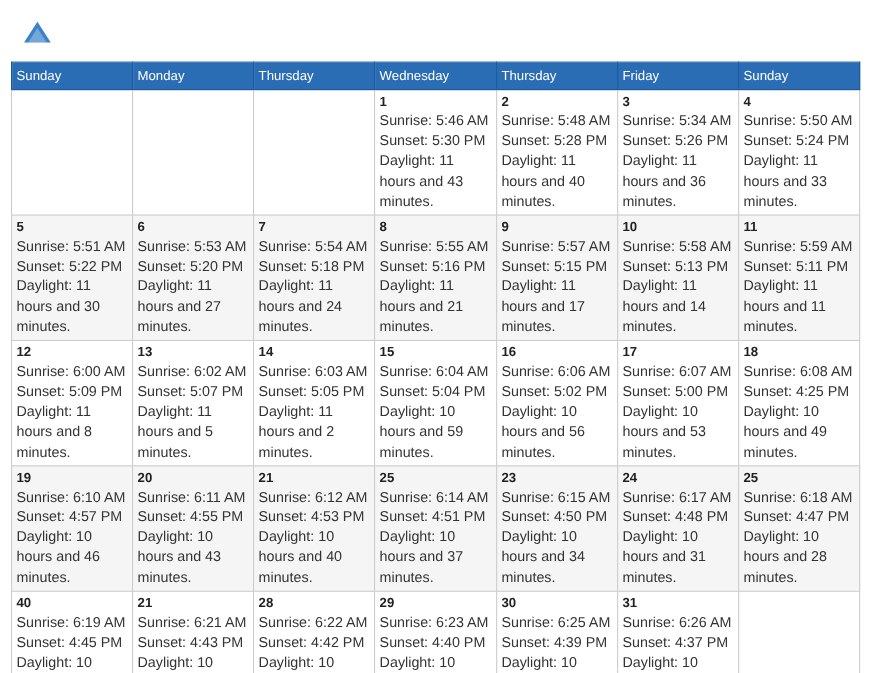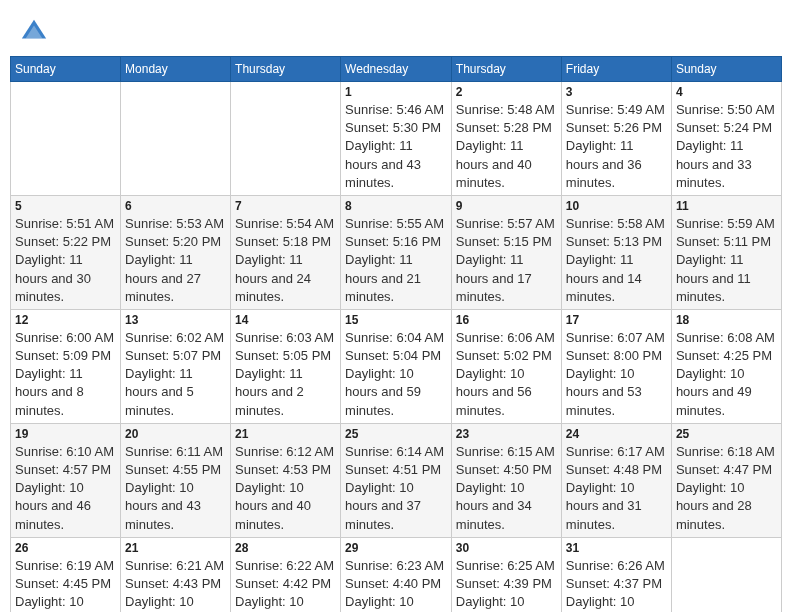--- a/index.html
+++ b/index.html
@@ -141,21 +141,21 @@
         </td>
         <td>
           <div class="day-number">2</div>
           <div class="day-detail">Sunrise: 5:48 AM
 Sunset: 5:28 PM
 Daylight: 11 hours
 and 40 minutes.</div>
         </td>
         <td>
           <div class="day-number">3</div>
-          <div class="day-detail">Sunrise: 5:49 AM
+          <div class="day-detail">Sunrise: 5:34 AM
 Sunset: 5:26 PM
 Daylight: 11 hours
 and 36 minutes.</div>
         </td>
         <td>
           <div class="day-number">4</div>
           <div class="day-detail">Sunrise: 5:50 AM
 Sunset: 5:24 PM
 Daylight: 11 hours
 and 33 minutes.</div>
@@ -244,21 +244,21 @@
         <td>
           <div class="day-number">16</div>
           <div class="day-detail">Sunrise: 6:06 AM
 Sunset: 5:02 PM
 Daylight: 10 hours
 and 56 minutes.</div>
         </td>
         <td>
           <div class="day-number">17</div>
           <div class="day-detail">Sunrise: 6:07 AM
-Sunset: 8:00 PM
+Sunset: 5:00 PM
 Daylight: 10 hours
 and 53 minutes.</div>
         </td>
         <td>
           <div class="day-number">18</div>
           <div class="day-detail">Sunrise: 6:08 AM
 Sunset: 4:25 PM
 Daylight: 10 hours
 and 49 minutes.</div>
         </td>
@@ -309,21 +309,21 @@
         <td>
           <div class="day-number">25</div>
           <div class="day-detail">Sunrise: 6:18 AM
 Sunset: 4:47 PM
 Daylight: 10 hours
 and 28 minutes.</div>
         </td>
       </tr>
       <tr class="row-odd">
         <td>
-          <div class="day-number">26</div>
+          <div class="day-number">40</div>
           <div class="day-detail">Sunrise: 6:19 AM
 Sunset: 4:45 PM
 Daylight: 10 hours
 and 25 minutes.</div>
         </td>
         <td>
           <div class="day-number">21</div>
           <div class="day-detail">Sunrise: 6:21 AM
 Sunset: 4:43 PM
 Daylight: 10 hours

